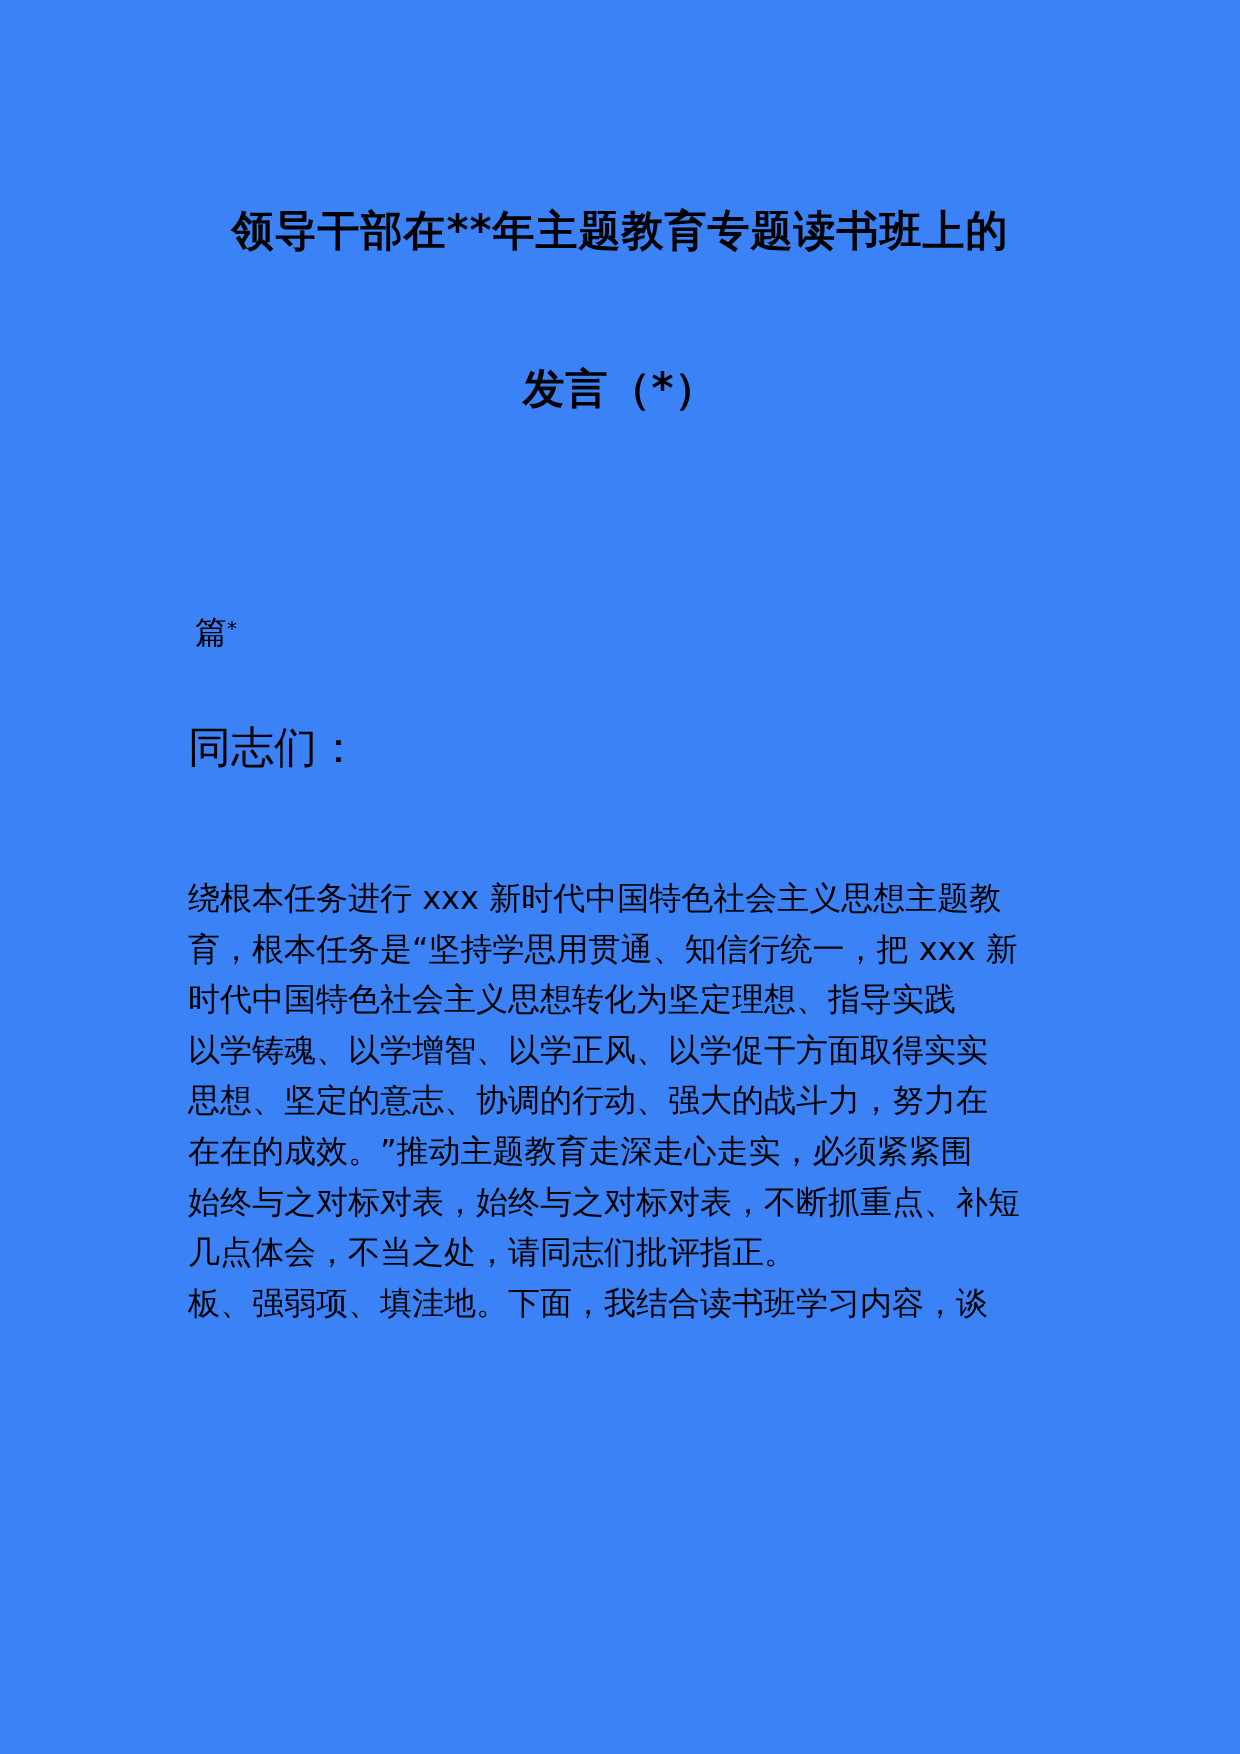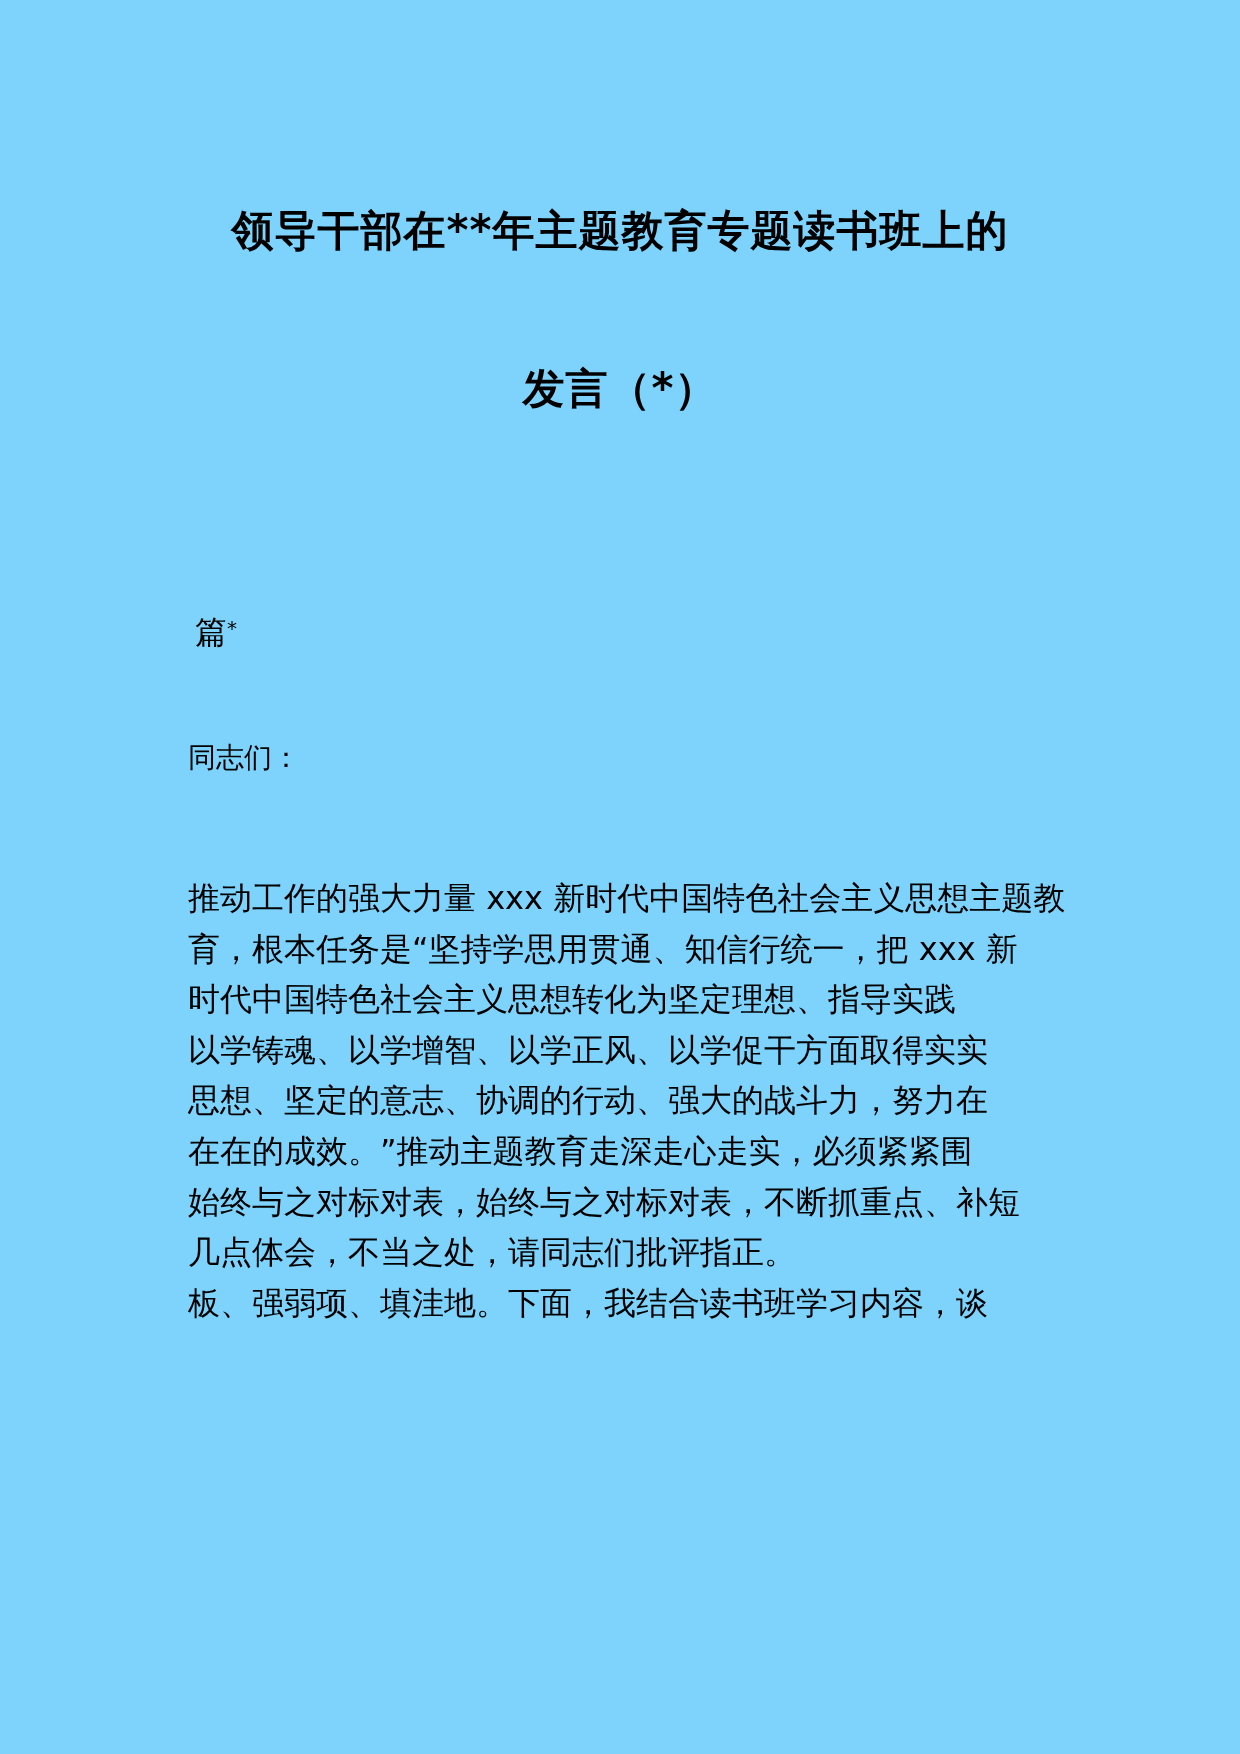--- a/index.html
+++ b/index.html
@@ -13,21 +13,21 @@
       position: relative;
       overflow: hidden;
       font-family: "DejaVu Sans", "Liberation Sans", sans-serif;
       color: #000000;
     }
     .page {
       position: absolute;
       left: 0; top: 0;
       width: 1240px;
       height: 1754px;
-      background: #7dd3fc;
+      background: #3b82f6;
     }
     .title {
       position: absolute;
       left: 0;
       width: 1240px;
       text-align: center;
       font-weight: bold;
       font-size: 42px;
       line-height: 1;
       letter-spacing: 1px;
@@ -45,22 +45,22 @@
     }
     .section-label .star {
       font-size: 20px;
       vertical-align: top;
       position: relative;
       top: 2px;
     }
     .salutation {
       position: absolute;
       left: 188px;
-      top: 744px;
-      font-size: 28px;
+      top: 726px;
+      font-size: 43px;
       line-height: 1;
       white-space: nowrap;
     }
     .body-para {
       position: absolute;
       left: 188px;
       top: 880px;
       width: 870px;
       margin: 0;
       padding: 0;
@@ -85,21 +85,21 @@
 
   <div class="title title-line-2">发言（*）</div>
 
   <div class="section-label">
     <span>篇</span><span class="star">*</span>
   </div>
 
   <div class="salutation">同志们：</div>
 
   <div class="body-para">
-    <span class="body-line">推动工作的强大力量 xxx 新时代中国特色社会主义思想主题教</span>
+    <span class="body-line">绕根本任务进行 xxx 新时代中国特色社会主义思想主题教</span>
     <span class="body-line">育，根本任务是“坚持学思用贯通、知信行统一，把 xxx 新</span>
     <span class="body-line">时代中国特色社会主义思想转化为坚定理想、指导实践</span>
     <span class="body-line">以学铸魂、以学增智、以学正风、以学促干方面取得实实</span>
     <span class="body-line">思想、坚定的意志、协调的行动、强大的战斗力，努力在</span>
     <span class="body-line">在在的成效。”推动主题教育走深走心走实，必须紧紧围</span>
     <span class="body-line">始终与之对标对表，始终与之对标对表，不断抓重点、补短</span>
     <span class="body-line">几点体会，不当之处，请同志们批评指正。</span>
     <span class="body-line">板、强弱项、填洼地。下面，我结合读书班学习内容，谈</span>
   </div>
 

